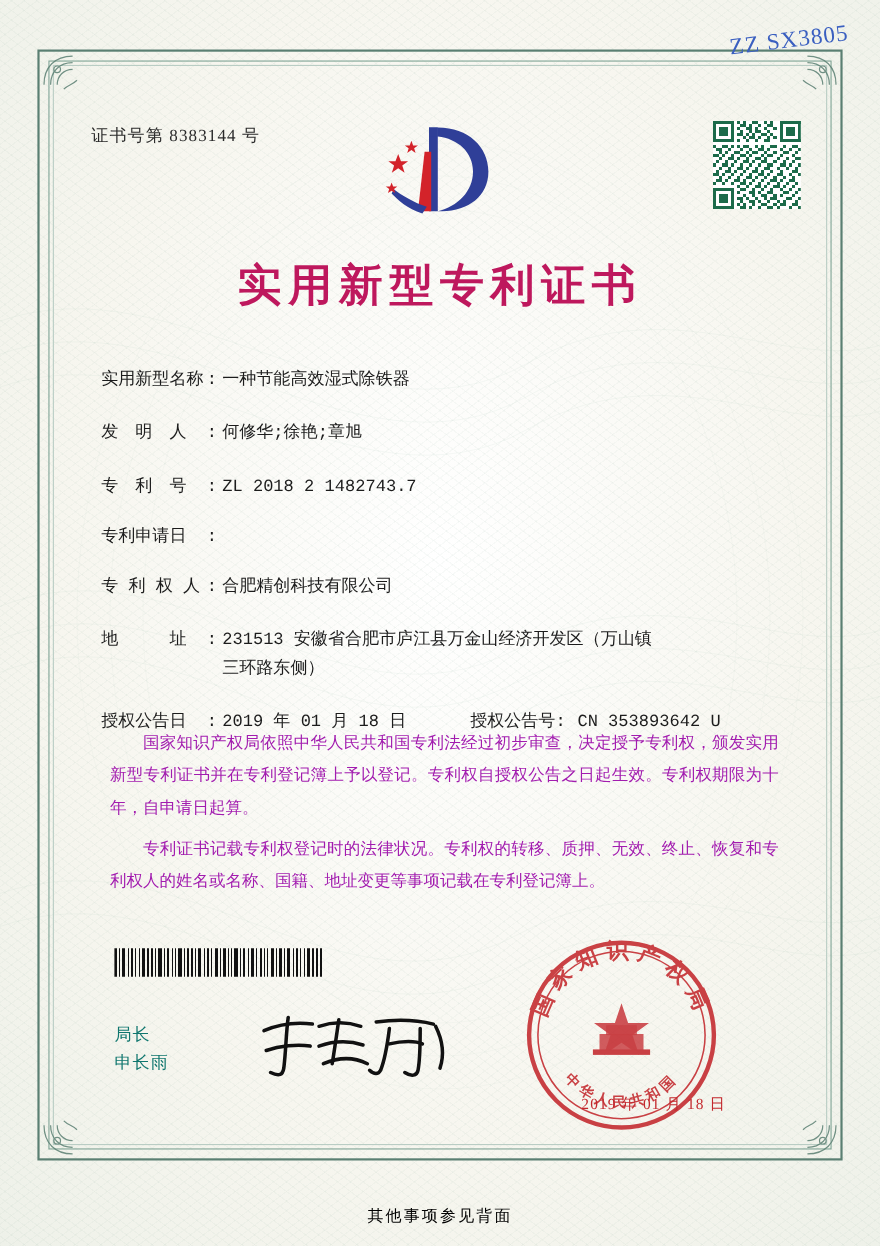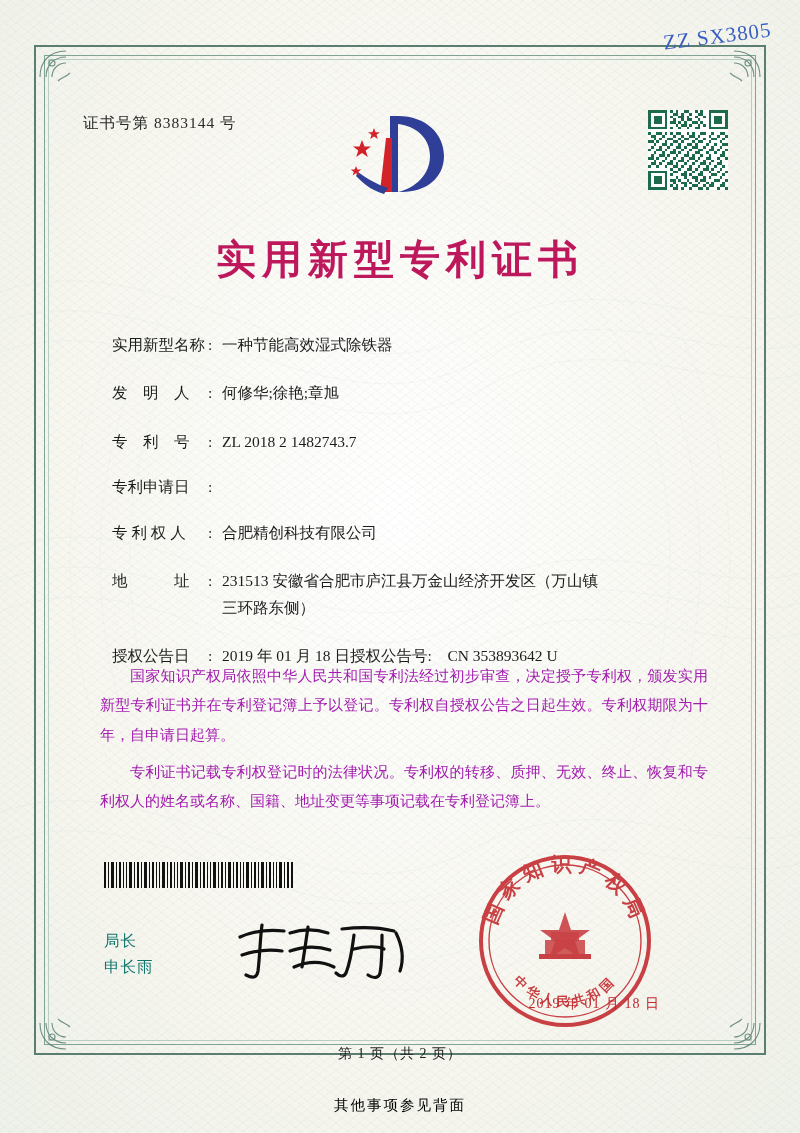--- a/index.html
+++ b/index.html
@@ -122,23 +122,24 @@
     text-align: center;
     font-family: "DejaVu Serif", "Liberation Serif", serif;
     font-size: 40px;
     font-weight: bold;
     letter-spacing: 6px;
     color: #be185d;
   }
 
   .fields {
     position: absolute;
-    left: 112px;
+    left: 92px;
     right: 90px;
     top: 332px;
+    font-family: Liberation Mono, monospace;
   }
   .field-row {
     display: flex;
     align-items: baseline;
     margin-bottom: 22px;
     font-size: 15.5px;
     color: #1c1c1c;
   }
   .field-label {
     flex: 0 0 auto;
@@ -151,20 +152,21 @@
     width: 14px;
   }
   .field-value {
     flex: 1 1 auto;
     white-space: pre-wrap;
     line-height: 1.7;
   }
   .field-row.two-col .field-value { flex: 0 0 auto; }
   .field-label2 {
     flex: 0 0 auto;
+    margin-left: 58px;
     white-space: nowrap;
   }
   .field-value2 {
     flex: 1 1 auto;
     margin-left: 6px;
     white-space: nowrap;
   }
 
   .paragraphs {
     position: absolute;
@@ -717,16 +719,15 @@
           <rect x="-26" y="16" width="52" height="5" fill="#c3282d"></rect>
           <rect x="-20" y="2" width="40" height="15" fill="#c3282d" opacity="0.85"></rect>
           <rect x="-14" y="-6" width="28" height="9" fill="#c3282d" opacity="0.8"></rect>
         </g>
       </g>
     </svg>
   </div>
 
   <div class="seal-date">2019 年 01 月 18 日</div>
 
-  <div class="page-no">第 1 页（共 2 页）</div>
   <div class="footer-note">其他事项参见背面</div>
 
 </div>
 
 </body></html>

